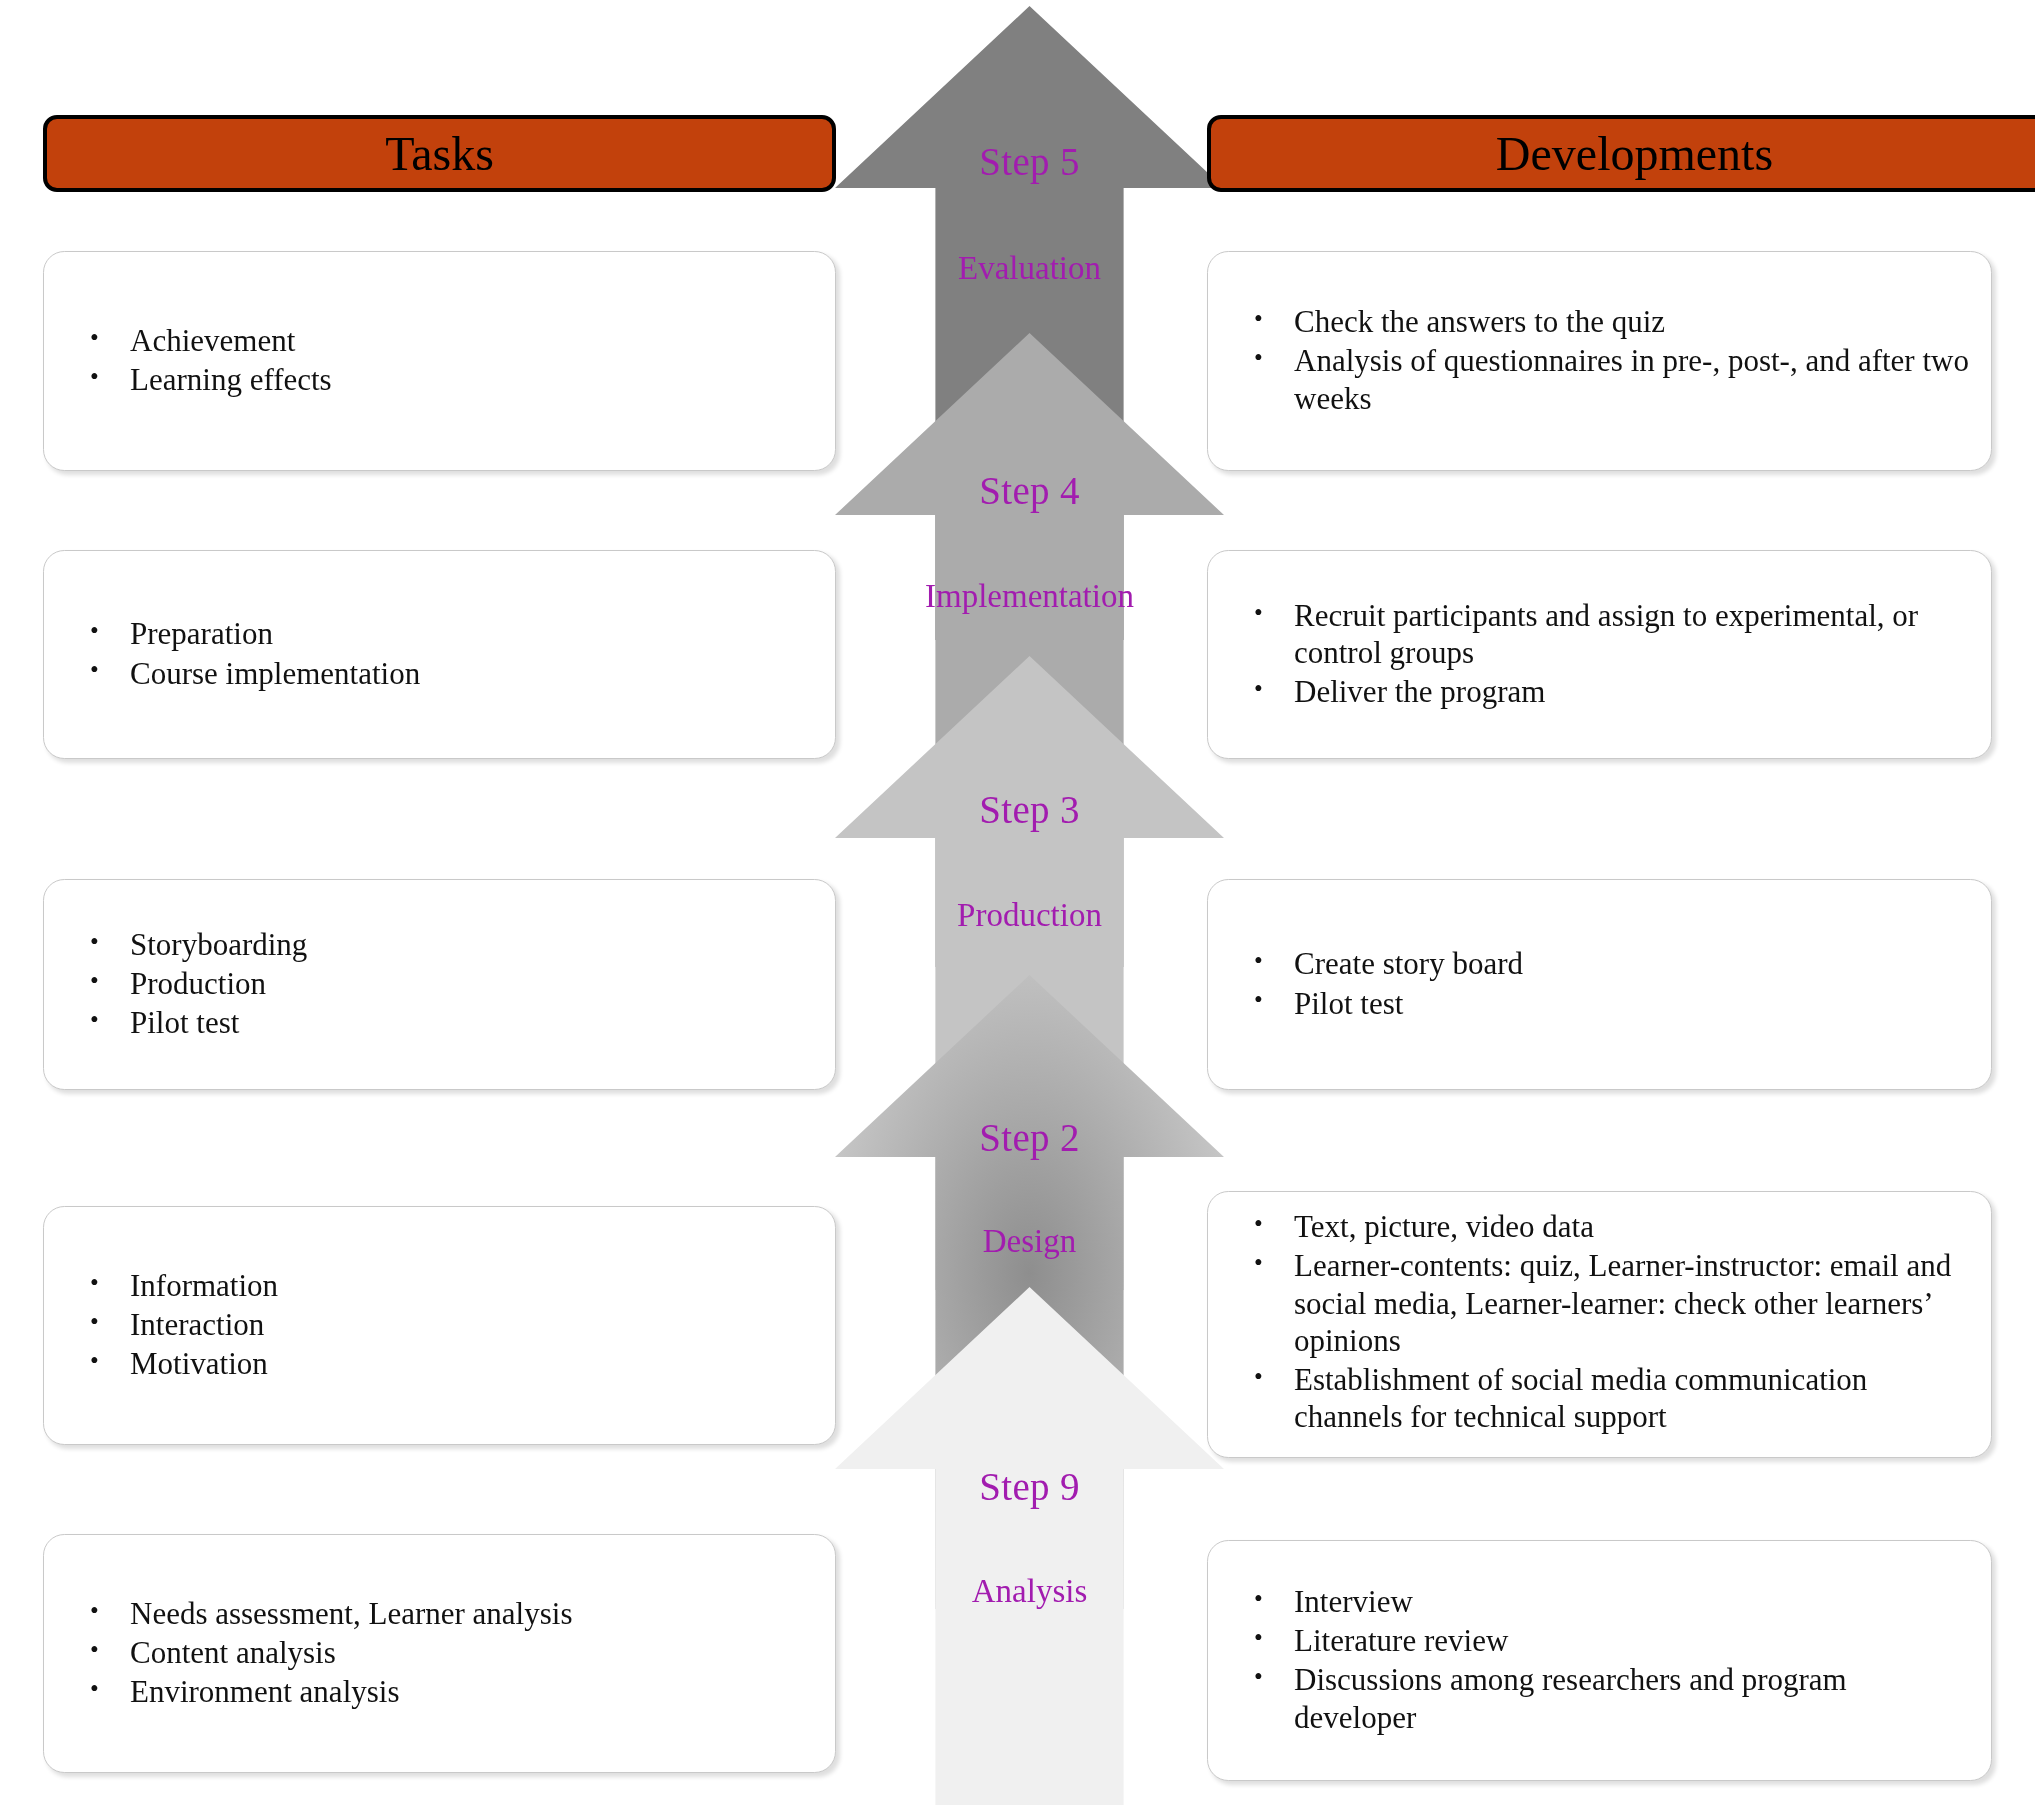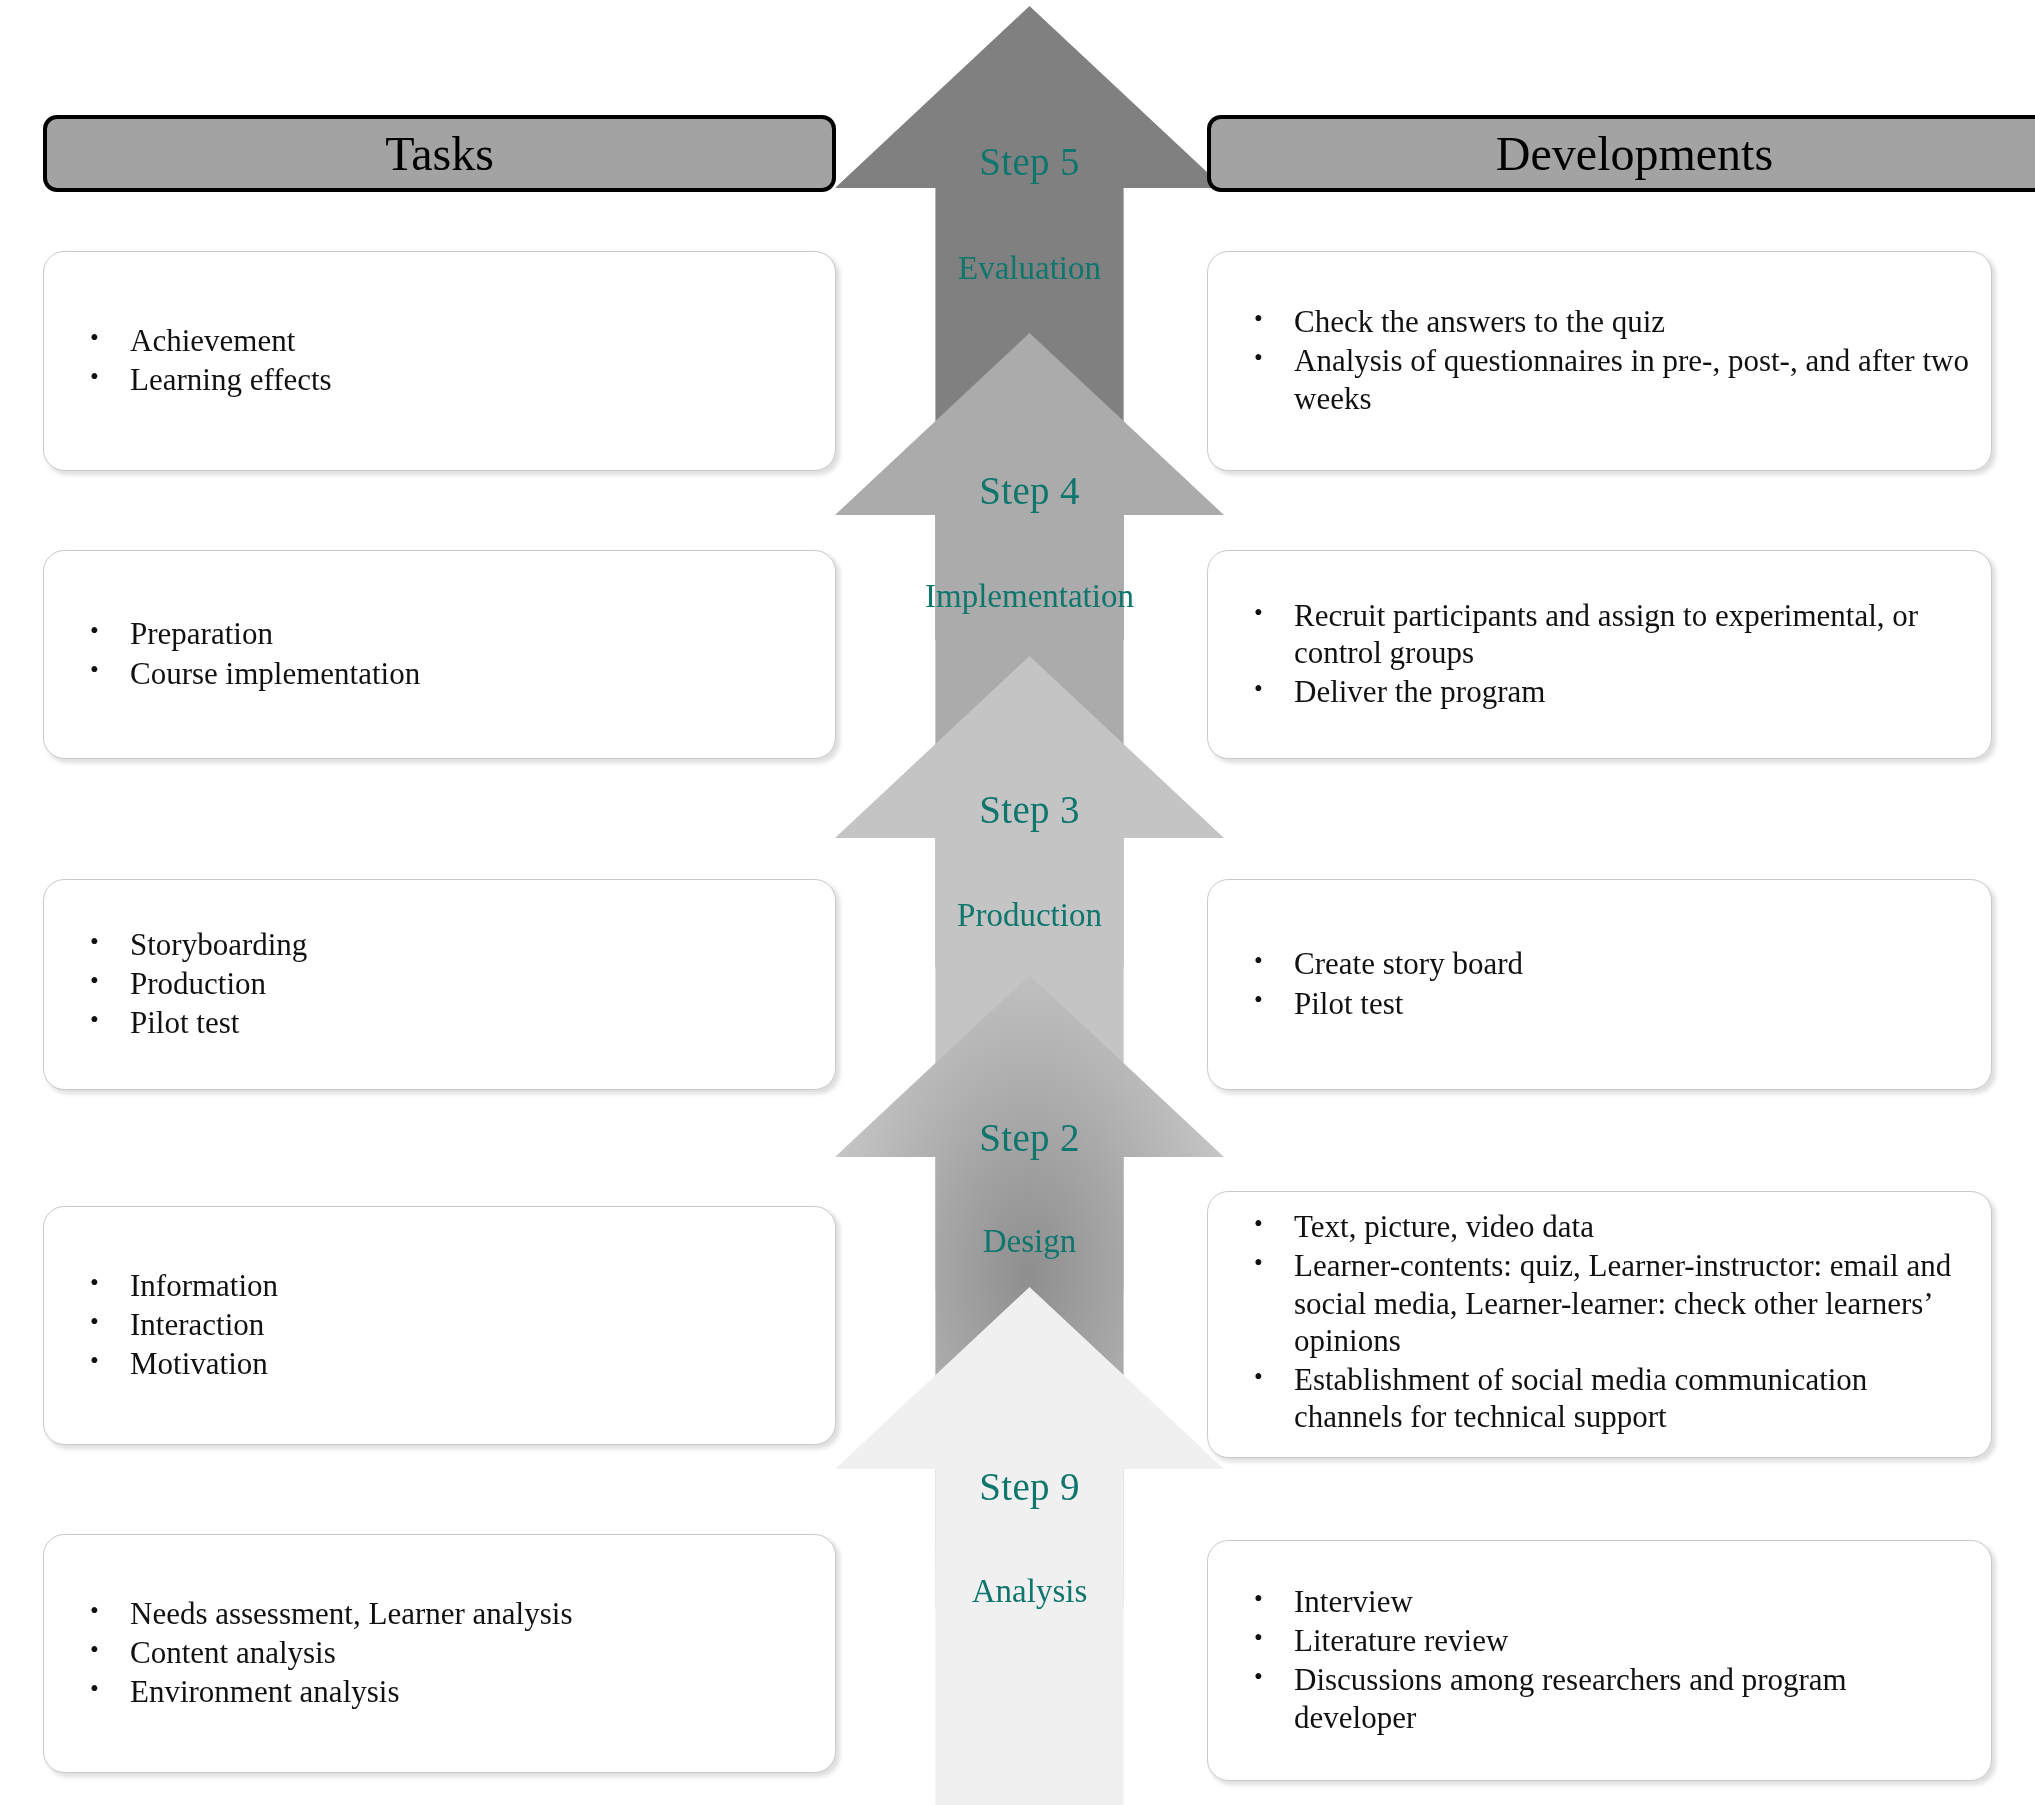--- a/index.html
+++ b/index.html
@@ -25,31 +25,31 @@
     position: absolute;
     left: 0;
     width: 389px;
   }
   .arrow-layer svg { display: block; width: 100%; height: 100%; }
 
   .step-num, .step-name {
     position: absolute;
     width: 389px;
     text-align: center;
-    color: #0f766e;
+    color: #a21caf;
     white-space: nowrap;
   }
   .step-num  { font-size: 39px; letter-spacing: 0.3px; }
   .step-name { font-size: 33px; }
 
   
   .col-header {
     position: absolute;
     z-index: 3;
-    background: #a3a3a3;
+    background: #c2410c;
     border: 4.4px solid #000000;
     border-radius: 14px;
     display: flex;
     align-items: center;
     justify-content: center;
     font-size: 48px;
     color: #000000;
   }
   #tasks-header        { left: 43px;  top: 115px; width: 793px; height: 77px; }
   #developments-header { left: 1207px; top: 115px; width: 855px; height: 77px; }

